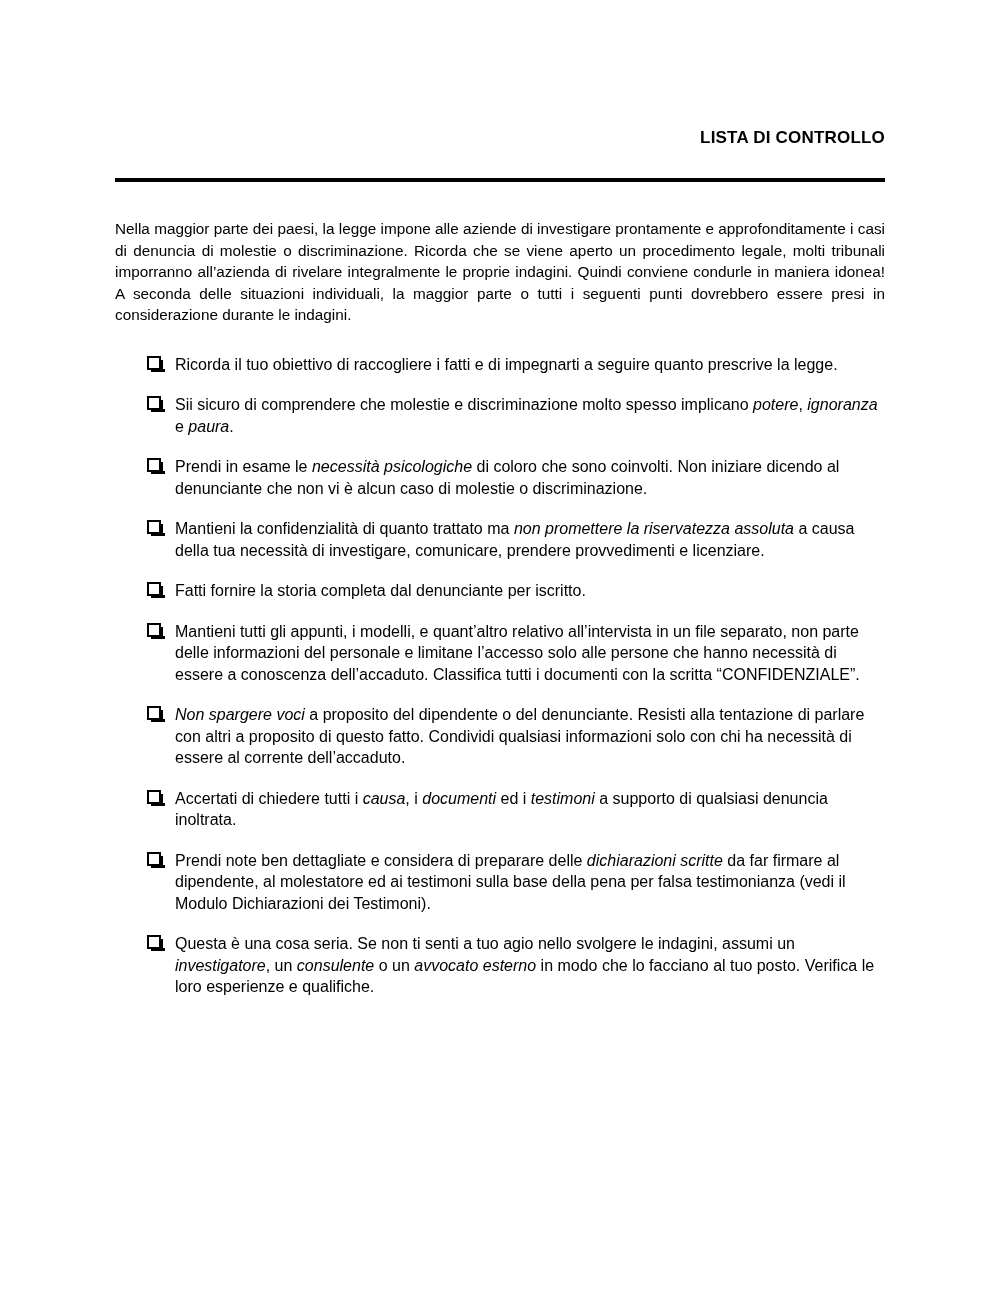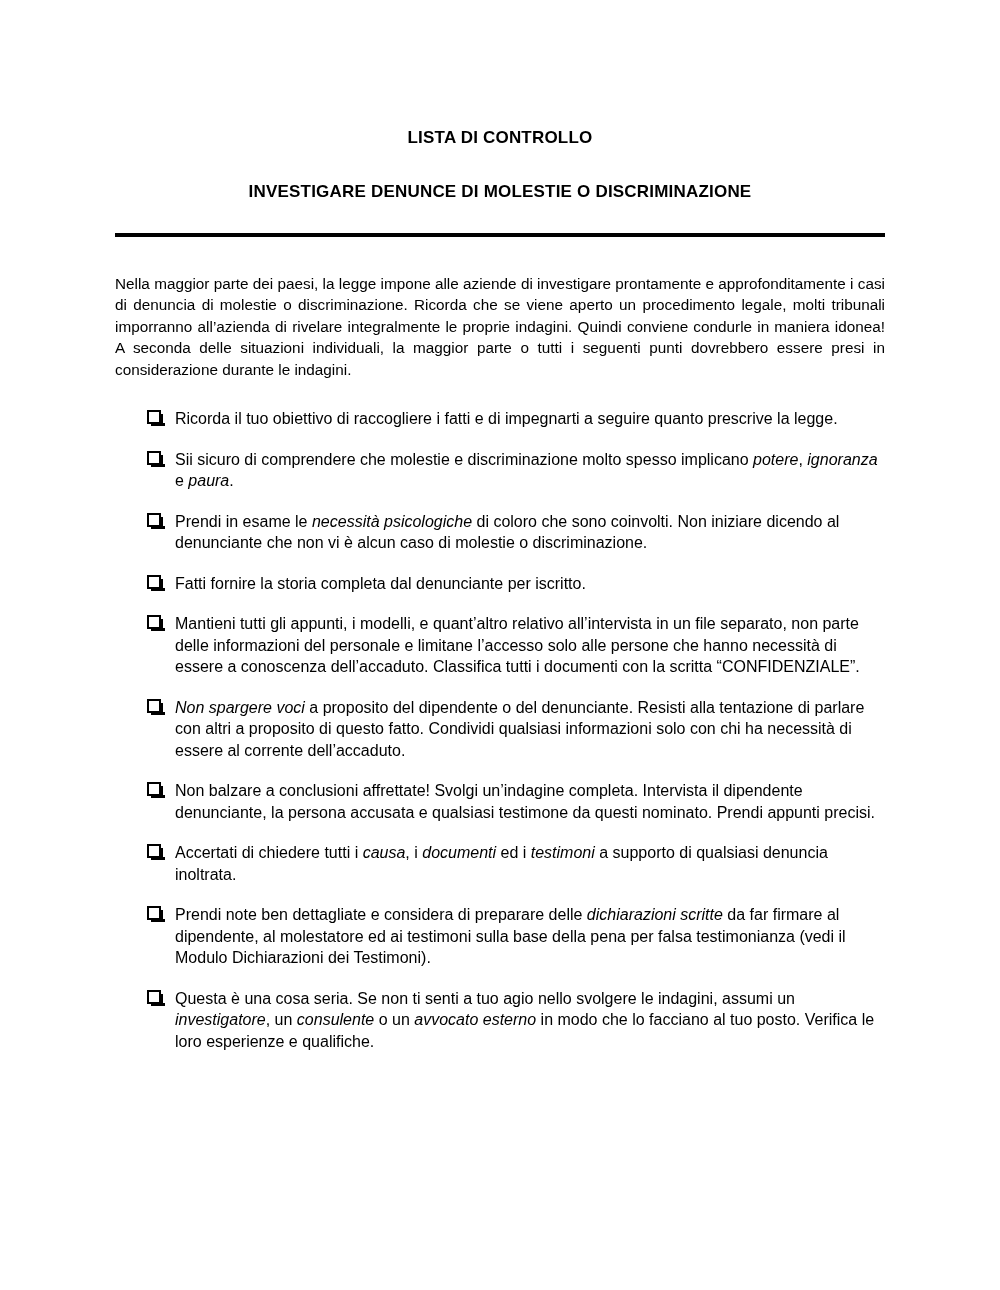--- a/index.html
+++ b/index.html
@@ -34,21 +34,21 @@
     width: 770px;
   }
 
   
   .title-block {
     padding-top: 128px;
   }
   .doc-title {
     font-size: 17px;
     font-weight: bold;
-    text-align: center;
+    text-align: right;
     letter-spacing: 0.2px;
     line-height: 1.2;
     margin: 0;
   }
   .doc-subtitle {
     font-size: 17px;
     font-weight: bold;
     text-align: center;
     letter-spacing: 0.2px;
     line-height: 1.2;
@@ -126,21 +126,20 @@
   }
 </style>
 </head>
 <body>
 
 <div class="page">
   <div class="content">
 
     <div class="title-block">
       <h1 class="doc-title">LISTA DI CONTROLLO</h1>
-      <h2 class="doc-subtitle">INVESTIGARE DENUNCE DI MOLESTIE O DISCRIMINAZIONE</h2>
     </div>
 
     <div class="rule"></div>
 
     <p class="intro">Nella maggior parte dei paesi, la legge impone alle aziende di investigare prontamente e approfonditamente i casi di denuncia di molestie o discriminazione. Ricorda che se viene aperto un procedimento legale, molti tribunali imporranno all’azienda di rivelare integralmente le proprie indagini. Quindi conviene condurle in maniera idonea! A seconda delle situazioni individuali, la maggior parte o tutti i seguenti punti dovrebbero essere presi in considerazione durante le indagini.</p>
 
     <div class="checklist">
         <div class="check-item">
           <span class="checkbox"></span>
           <span class="check-text">Ricorda il tuo obiettivo di raccogliere i fatti e di impegnarti a seguire quanto prescrive la legge.</span>
@@ -148,33 +147,33 @@
         <div class="check-item">
           <span class="checkbox"></span>
           <span class="check-text">Sii sicuro di comprendere che molestie e discriminazione molto spesso implicano <i>potere</i>, <i>ignoranza</i> e <i>paura</i>.</span>
         </div>
         <div class="check-item">
           <span class="checkbox"></span>
           <span class="check-text">Prendi in esame le <i>necessità psicologiche</i> di coloro che sono coinvolti. Non iniziare dicendo al denunciante che non vi è alcun caso di molestie o discriminazione.</span>
         </div>
         <div class="check-item">
           <span class="checkbox"></span>
+          <span class="check-text">Mantieni la confidenzialità di quanto trattato ma <i>non promettere la riservatezza assoluta</i> a causa della tua necessità di investigare, comunicare, prendere provvedimenti e licenziare.</span>
+        </div>
+        <div class="check-item">
+          <span class="checkbox"></span>
           <span class="check-text">Fatti fornire la storia completa dal denunciante per iscritto.</span>
         </div>
         <div class="check-item">
           <span class="checkbox"></span>
           <span class="check-text">Mantieni tutti gli appunti, i modelli, e quant’altro relativo all’intervista in un file separato, non parte delle informazioni del personale e limitane l’accesso solo alle persone che hanno necessità di essere a conoscenza dell’accaduto. Classifica tutti i documenti con la scritta “CONFIDENZIALE”.</span>
         </div>
         <div class="check-item">
           <span class="checkbox"></span>
           <span class="check-text"><i>Non spargere voci</i> a proposito del dipendente o del denunciante. Resisti alla tentazione di parlare con altri a proposito di questo fatto. Condividi qualsiasi informazioni solo con chi ha necessità di essere al corrente dell’accaduto.</span>
-        </div>
-        <div class="check-item">
-          <span class="checkbox"></span>
-          <span class="check-text">Non balzare a conclusioni affrettate! Svolgi un’indagine completa. Intervista il dipendente denunciante, la persona accusata e qualsiasi testimone da questi nominato. Prendi appunti precisi.</span>
         </div>
         <div class="check-item">
           <span class="checkbox"></span>
           <span class="check-text">Accertati di chiedere tutti i <i>causa</i>, i <i>documenti</i> ed i <i>testimoni</i> a supporto di qualsiasi denuncia inoltrata.</span>
         </div>
         <div class="check-item">
           <span class="checkbox"></span>
           <span class="check-text">Prendi note ben dettagliate e considera di preparare delle <i>dichiarazioni scritte</i> da far firmare al dipendente, al molestatore ed ai testimoni sulla base della pena per falsa testimonianza (vedi il Modulo Dichiarazioni dei Testimoni).</span>
         </div>
         <div class="check-item">

